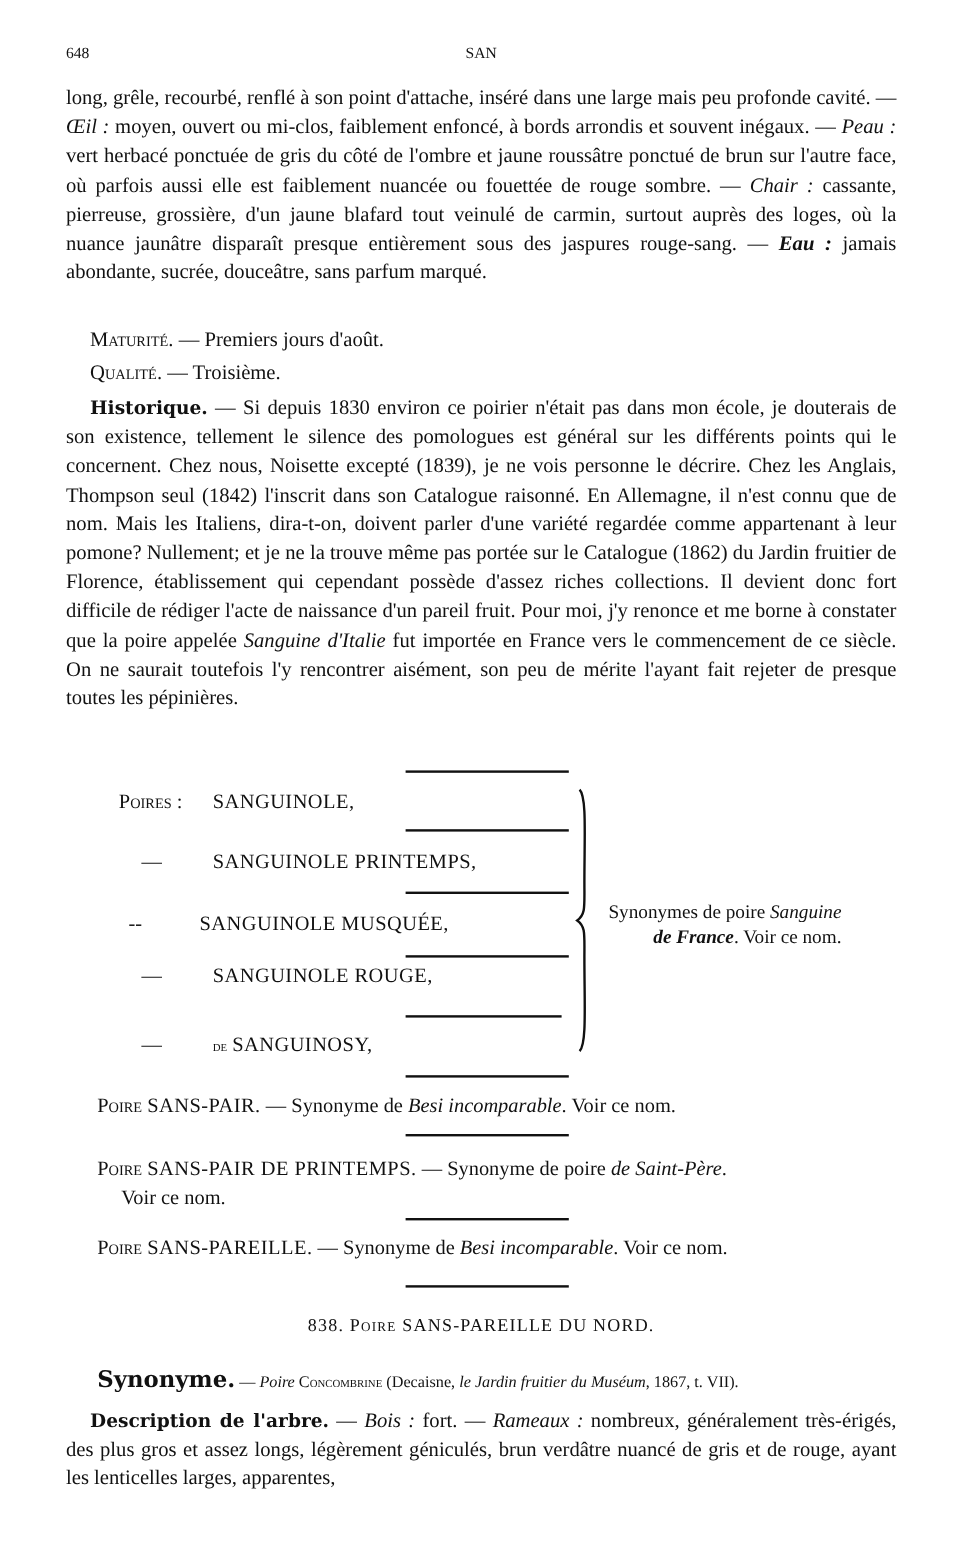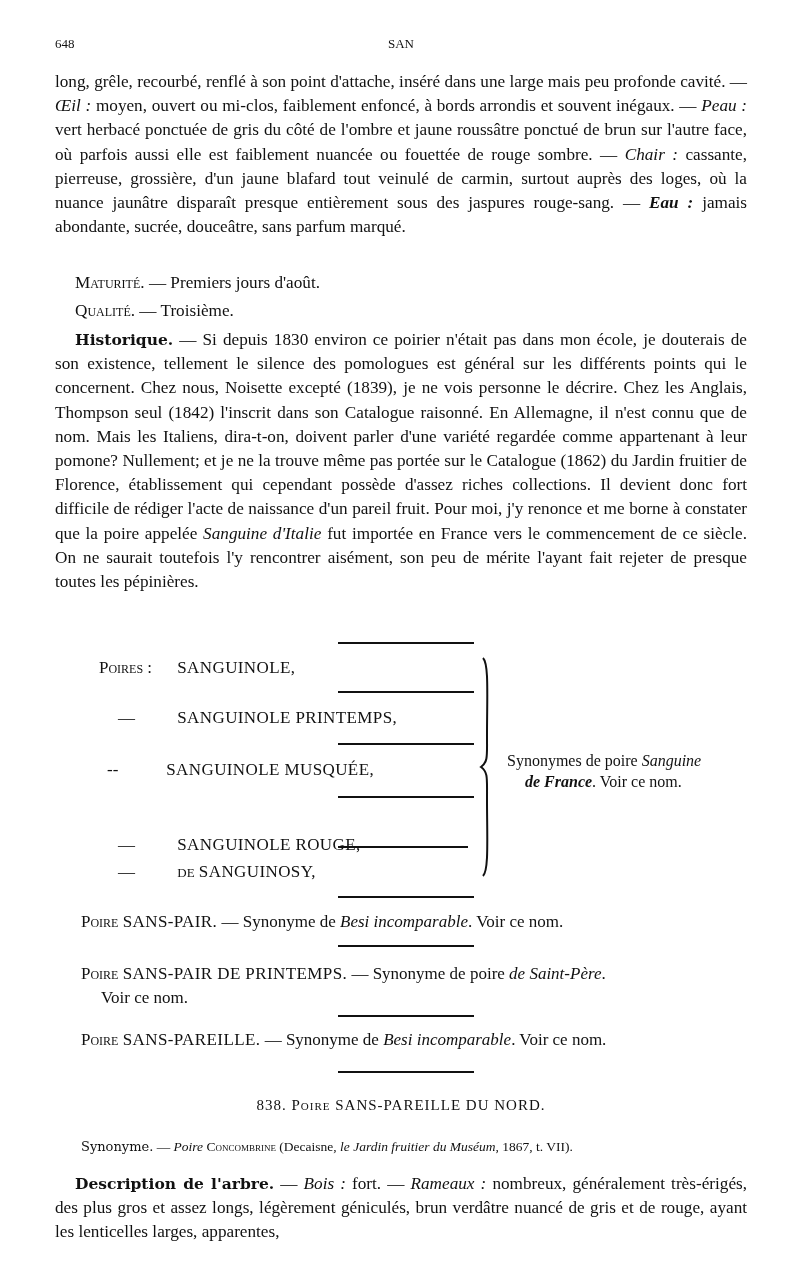--- a/index.html
+++ b/index.html
@@ -17,21 +17,21 @@
   .bold-run { font-weight: bold; font-family: "DejaVu Serif", serif; font-size: 15.5px; }
   .line-sep { position: absolute; height: 2px; background: #111; }
   .syn-row { position: absolute; left: 0; font-size: 17px; white-space: nowrap; margin-left: 18px; }
   .syn-name { letter-spacing: 0.4px; }
   .brace { position: absolute; }
   .brace-note { position: absolute; font-size: 16px; line-height: 21px; }
   .entry { position: absolute; left: 26px; font-size: 17px; line-height: 24px; width: 666px; }
   .entry .cont { padding-left: 20px; display: block; }
   .section-title { position: absolute; left: 0; width: 692px; text-align: center; font-size: 15px; letter-spacing: 1px; }
   .synonym-line { position: absolute; left: 26px; font-size: 13.5px; white-space: nowrap; }
-  .synonym-line .lbl { font-weight: normal; font-family: "DejaVu Serif", serif; font-size: 13px; }
+  .synonym-line .lbl { font-weight: bold; font-family: "DejaVu Serif", serif; font-size: 19px; }
 </style>
 </head>
 <body>
 
 <div class="page">
 
   <div class="running-head">
     <span class="pageno">648</span>
     <span class="head">SAN</span>
   </div>
@@ -64,37 +64,37 @@
     <span class="syn-name">SANGUINOLE,</span>
   </div>
   <div class="syn-row" style="top:708px; left:45px;">
     <span style="display:inline-block; width:55px;">—</span>
     <span class="syn-name">SANGUINOLE PRINTEMPS,</span>
   </div>
   <div class="syn-row" style="top:760px; left:34px;">
     <span style="display:inline-block; width:55px;">--</span>
     <span class="syn-name">SANGUINOLE MUSQUÉE,</span>
   </div>
-  <div class="syn-row" style="top:835px; left:45px;">
+  <div class="syn-row" style="top:803px; left:45px;">
     <span style="display:inline-block; width:55px;">—</span>
     <span class="syn-name">SANGUINOLE ROUGE,</span>
   </div>
   <div class="syn-row" style="top:861px; left:45px;">
     <span style="display:inline-block; width:55px;">—</span>
-    <span class="sc" style="font-size:18px;">de</span>
+    <span class="sc" style="font-size:13px;">de</span>
     <span class="syn-name">SANGUINOSY,</span>
   </div>
 
   <svg class="brace" style="left:424px; top:656px;" width="16" height="222" viewBox="0 0 16 222">
     <path d="M4 2 C10 8, 8 40, 8 80 C8 100, 9 106, 2 111 C9 116, 8 122, 8 142 C8 182, 10 214, 4 220" fill="none" stroke="#111" stroke-width="2"></path>
   </svg>
 
   <div class="brace-note" style="left:452px; top:750px;">
     <div><span>Synonymes de poire </span><span class="it">Sanguine</span></div>
-    <div style="padding-left:18px;"><span class="it" style="font-weight:bold;">de France</span><span>. Voir ce nom.</span></div>
+    <div style="padding-left:18px;text-align:right;"><span class="it" style="font-weight:bold;">de France</span><span>. Voir ce nom.</span></div>
   </div>
 
   <div class="entry" style="top:910px;">
     <span class="sc">Poire</span>
     <span class="syn-name">SANS-PAIR.</span><span> — Synonyme de </span><span class="it">Besi incomparable</span><span>. Voir ce nom.</span>
   </div>
   <div class="line-sep" style="left:283px; top:945px; width:136px; height:1.5px;"></div>
 
   <div class="entry" style="top:962px;">
     <span class="sc">Poire</span>

